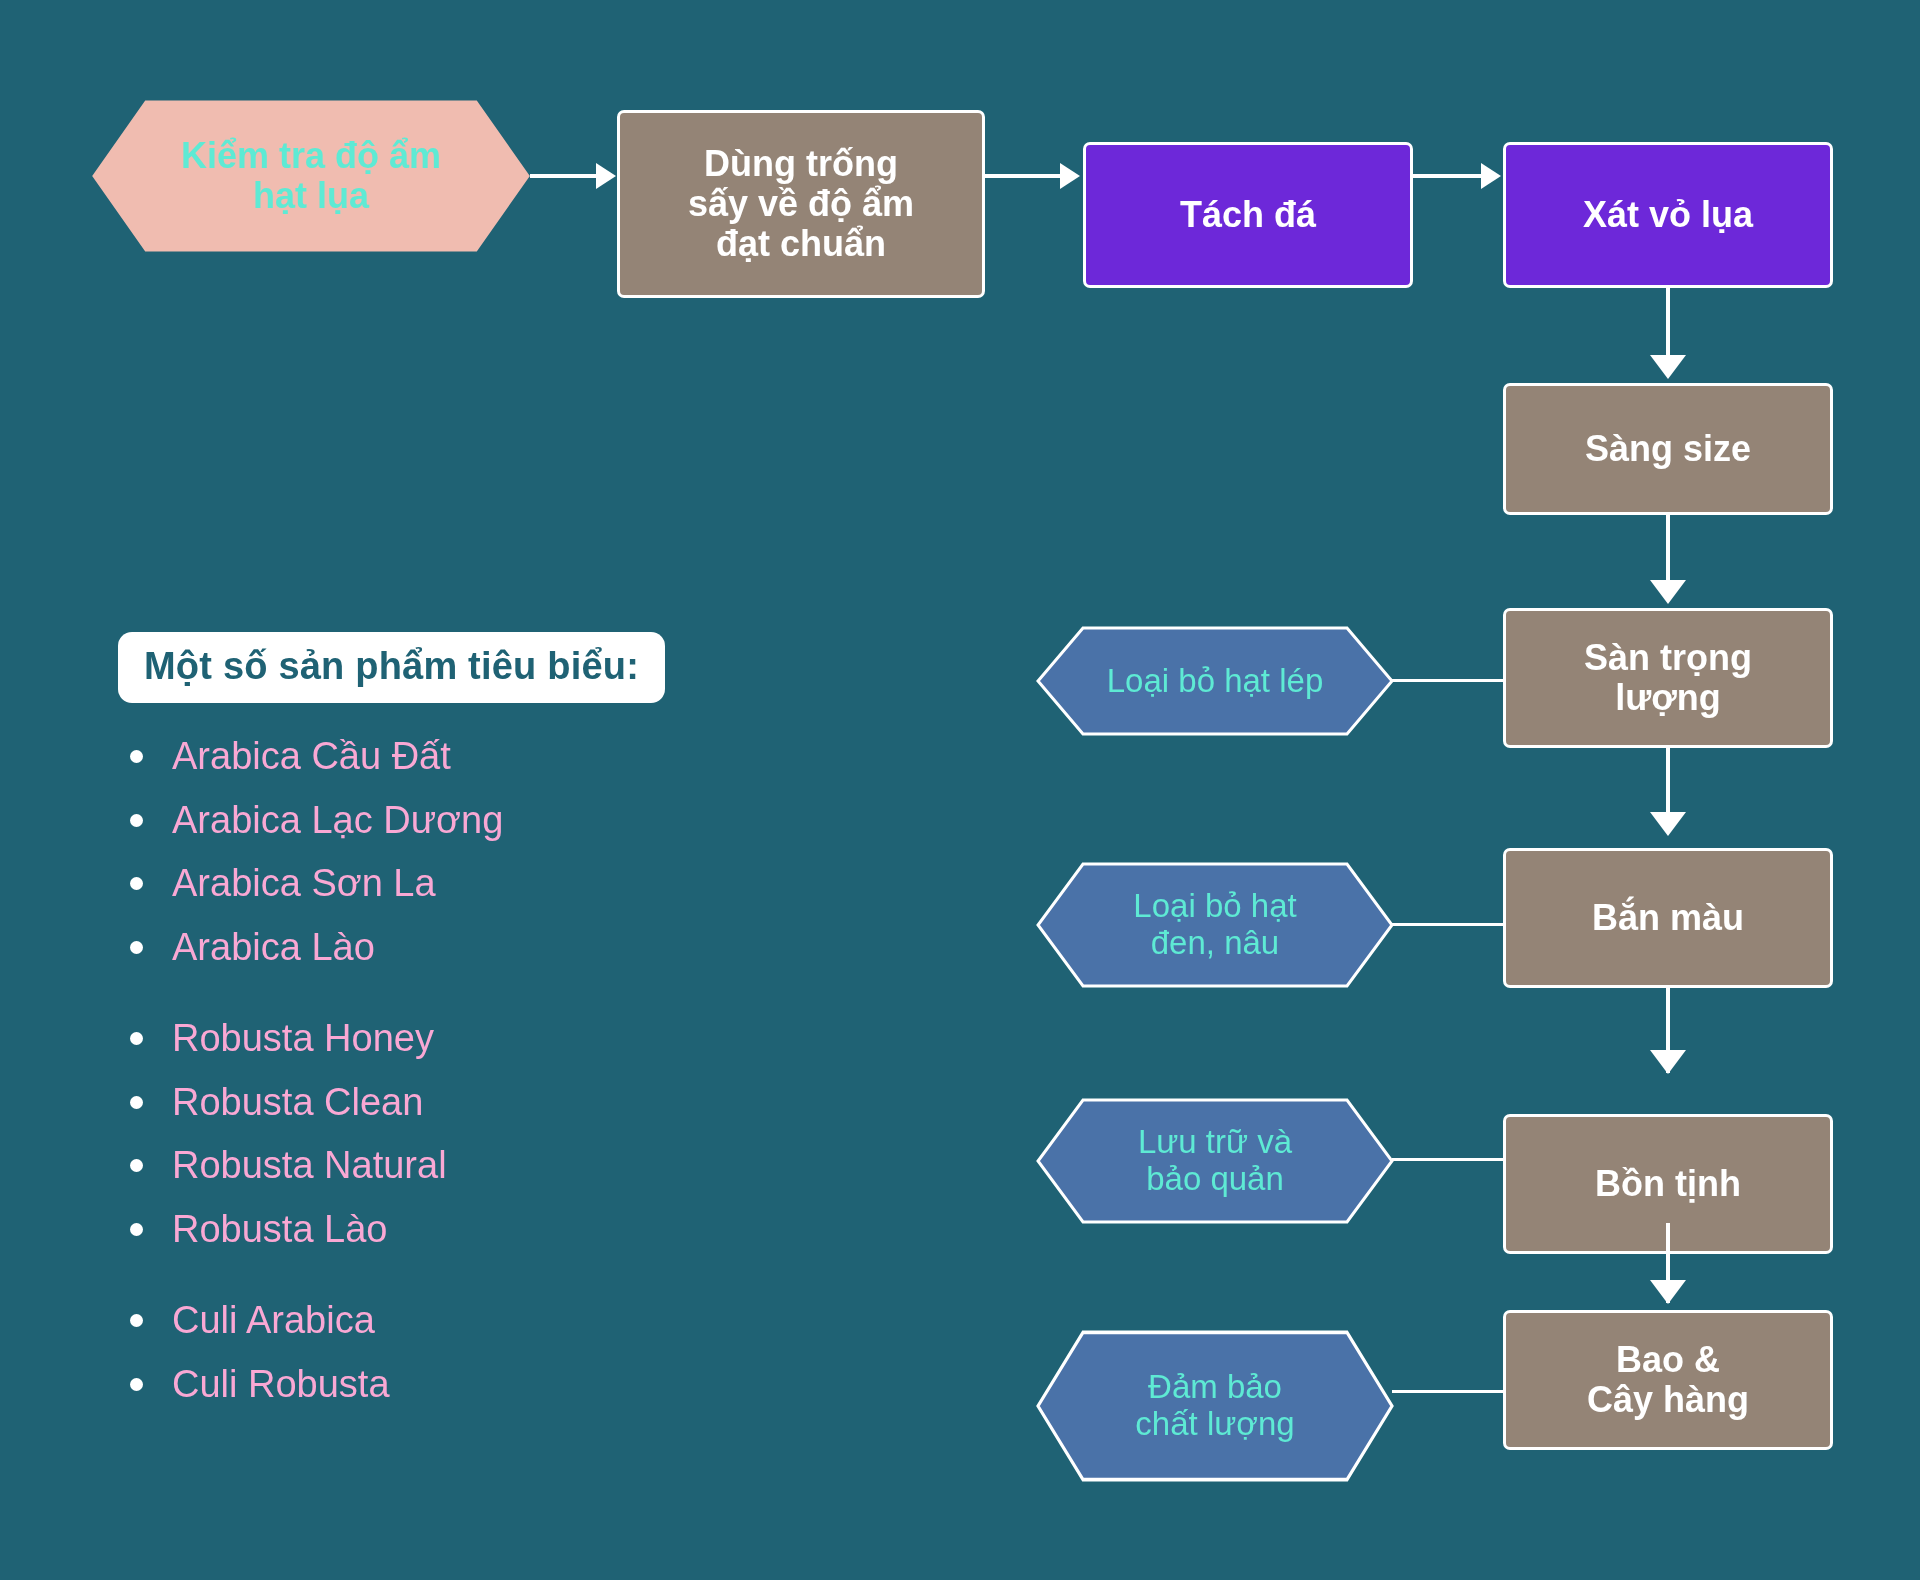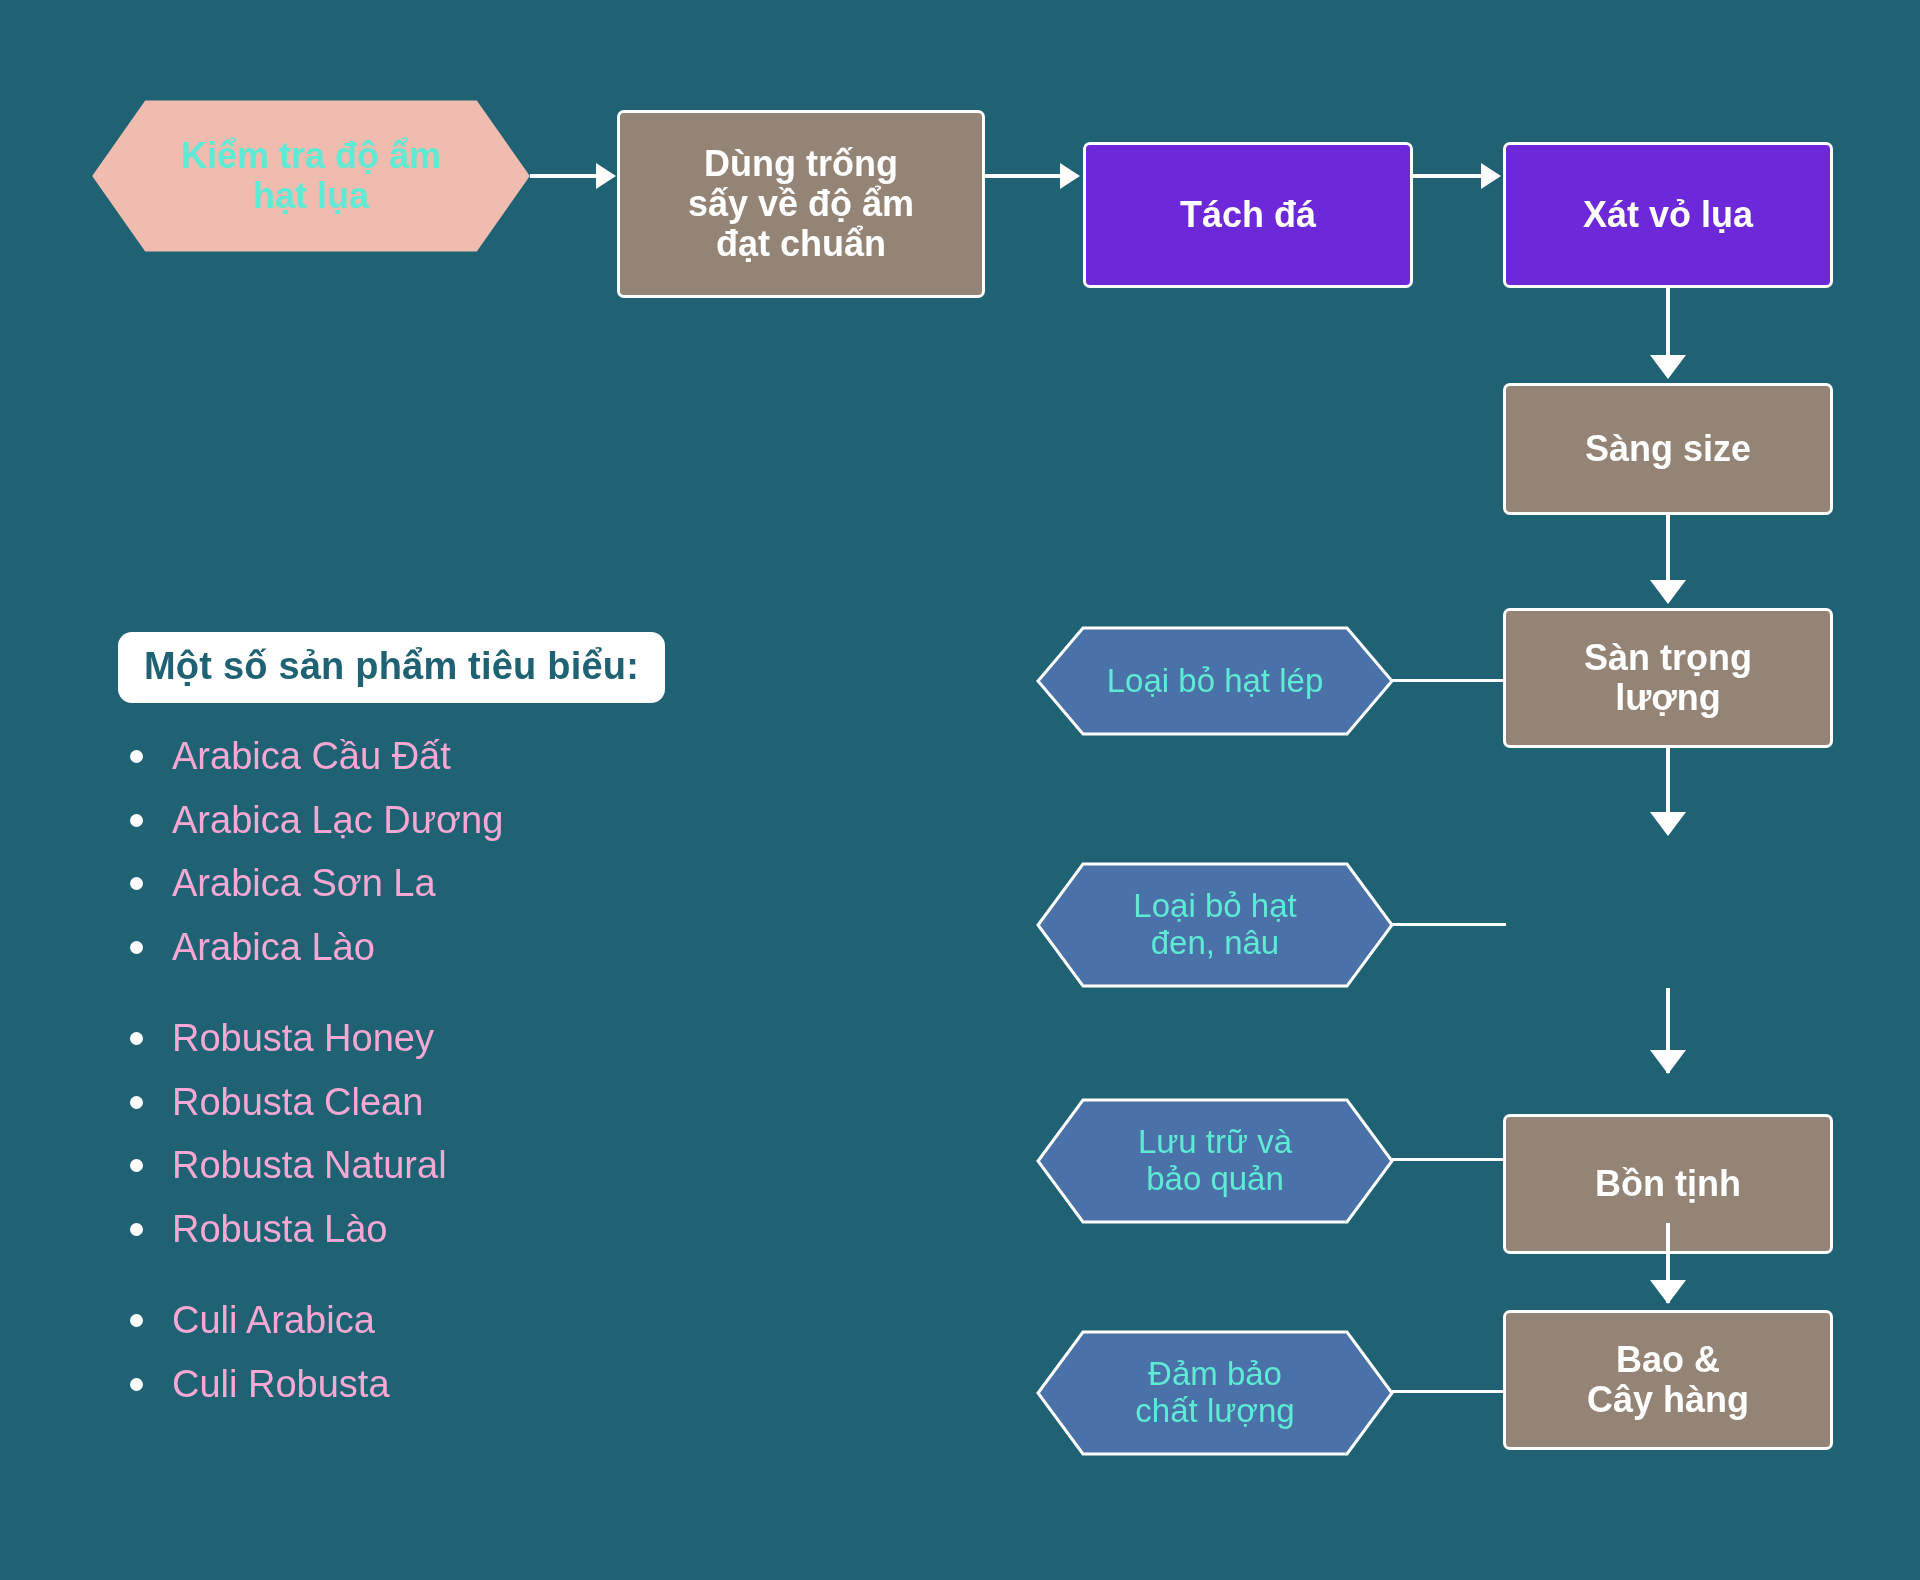--- a/index.html
+++ b/index.html
@@ -180,20 +180,23 @@
   <div class="arrow-d" style="left:1650px; top:580px;"></div>
 
   <div class="node rect brown bold" style="left:1503px; top:608px; width:330px; height:140px; font-size:36px;">
     <span>Sàn trọng
 lượng</span>
   </div>
 
   <div class="line-v" style="left:1666px; top:748px; width:4px; height:85px;"></div>
   <div class="arrow-d" style="left:1650px; top:812px;"></div>
 
+  <div class="node rect brown bold" style="left:1503px; top:848px; width:330px; height:140px; font-size:36px;">
+    <span>Bắn màu</span>
+  </div>
 
   <div class="line-v" style="left:1666px; top:988px; width:4px; height:85px;"></div>
   <div class="arrow-d" style="left:1650px; top:1050px;"></div>
 
   <div class="node rect brown bold" style="left:1503px; top:1114px; width:330px; height:140px; font-size:36px;">
     <span>Bồn tịnh</span>
   </div>
 
   <div class="line-v" style="left:1666px; top:1223px; width:4px; height:80px;"></div>
   <div class="arrow-d" style="left:1650px; top:1280px;"></div>
@@ -222,21 +225,21 @@
 
   <div class="hex" style="left:1035px; top:1098px; width:360px; height:126px; font-size:33px;">
     <svg class="hexbg" viewBox="0 0 360 126" preserveAspectRatio="none">
       <polygon points="48,2 312,2 357,63 312,124 48,124 3,63" fill="#4a72a8" stroke="#ffffff" stroke-width="3"></polygon>
     </svg>
     <span class="hextext">Lưu trữ và
 bảo quản</span>
   </div>
   <div class="thin-h" style="left:1392px; top:1158px; width:114px;"></div>
 
-  <div class="hex" style="left:1035px; top:1330px; width:360px; height:126px; font-size:33px;">
+  <div class="hex" style="left:1035px; top:1330px; width:360px; height:152px; font-size:33px;">
     <svg class="hexbg" viewBox="0 0 360 126" preserveAspectRatio="none">
       <polygon points="48,2 312,2 357,63 312,124 48,124 3,63" fill="#4a72a8" stroke="#ffffff" stroke-width="3"></polygon>
     </svg>
     <span class="hextext">Đảm bảo
 chất lượng</span>
   </div>
   <div class="thin-h" style="left:1392px; top:1390px; width:114px;"></div>
 
   <div id="products">
     <div id="products-title">Một số sản phẩm tiêu biểu:</div>

